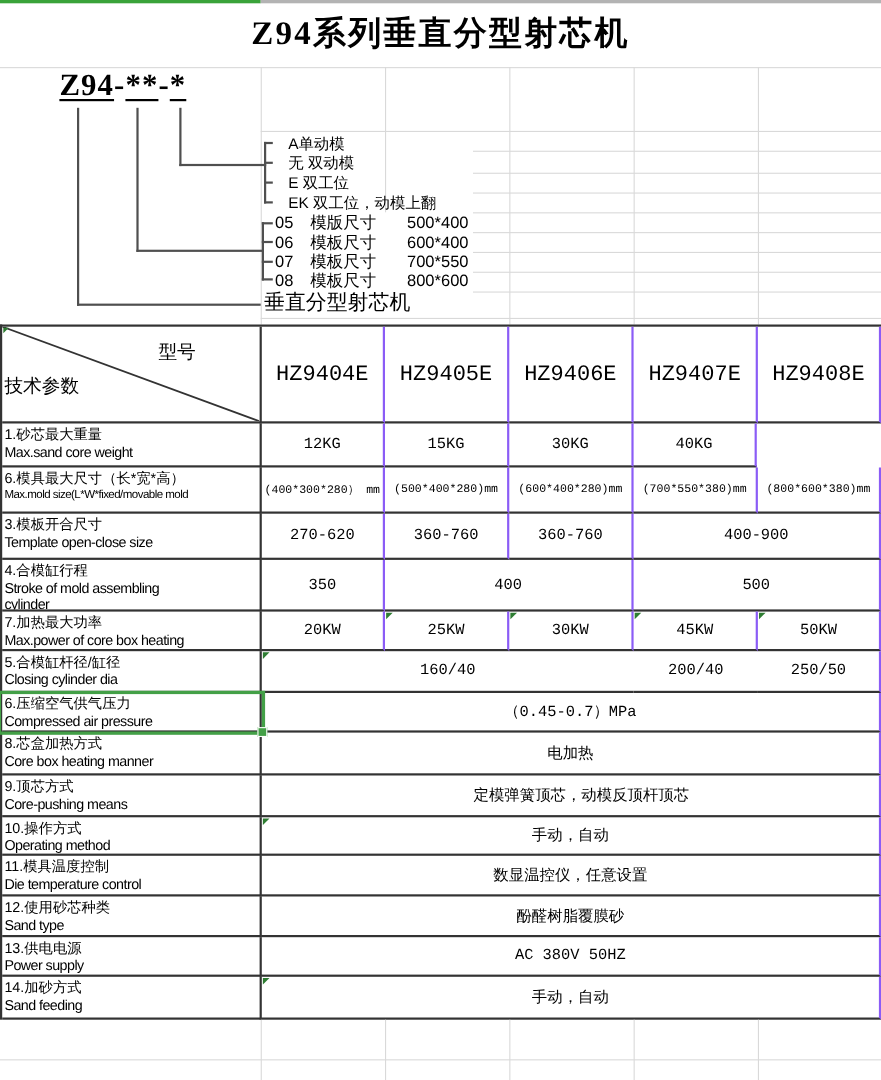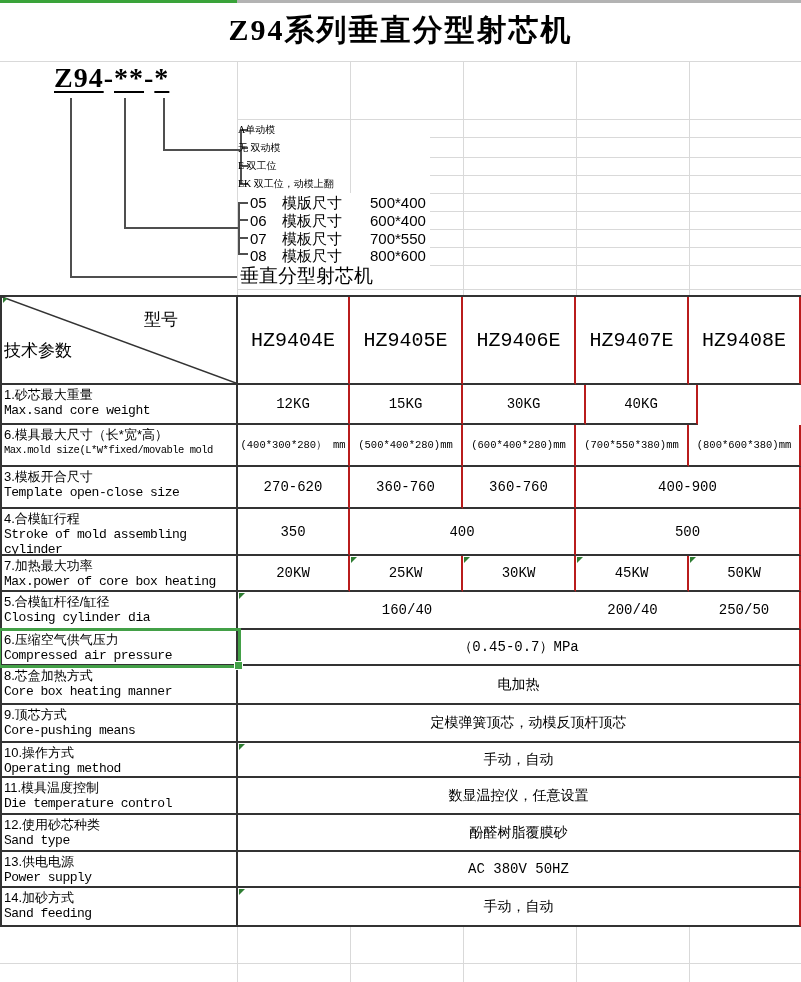--- a/index.html
+++ b/index.html
@@ -9,38 +9,38 @@
   .gl{position:absolute;background:#d9d9d9;}
   .ln{position:absolute;background:#4f4f4f;}
   
   .title{position:absolute;left:0;top:10px;width:801px;text-align:center;
          font-family:"Liberation Serif",serif;font-weight:700;font-size:30px;letter-spacing:2px;}
   
   .mcode{position:absolute;left:54px;top:62px;font-family:"Liberation Serif",serif;
          font-weight:700;font-size:28px;letter-spacing:1px;}
   .mcode .u{text-decoration:underline;text-decoration-thickness:2px;text-underline-offset:4px;}
   
-  .titem{position:absolute;left:238px;height:18px;font-size:10px;line-height:18px;white-space:nowrap;font-family:Liberation Serif, serif;}
+  .titem{position:absolute;left:262px;height:18px;font-size:14px;line-height:18px;white-space:nowrap;}
   .sitem{position:absolute;left:250px;height:18px;font-size:15px;line-height:18px;display:flex;}
   .sitem .c{width:32px;}
   .sitem .l{width:88px;}
   .baselbl{position:absolute;left:240px;top:265px;font-size:19px;line-height:22px;}
   
   #tbl{position:absolute;left:0;top:295px;width:801px;height:632px;box-sizing:border-box;
        border-left:2px solid #333;border-top:2px solid #333;}
   .trow{display:flex;position:relative;}
-  .cell{box-sizing:border-box;border-right:2px solid #b91c1c;border-bottom:2px solid #333;
+  .cell{box-sizing:border-box;border-right:2px solid #8b5cf6;border-bottom:2px solid #333;
         display:flex;align-items:center;justify-content:center;position:relative;
         font-family:"Liberation Mono","DejaVu Sans Mono",monospace;font-size:14px;white-space:nowrap;}
   .cell.cjk{font-family:"Liberation Sans",sans-serif;}
   .cell.nb{border-right:none;}
   .param{box-sizing:border-box;width:236px;border-right:2px solid #333;border-bottom:2px solid #333;
          padding:2px 0 0 2px;overflow:hidden;}
   .param .zh{font-size:13px;line-height:16px;}
-  .param .en{font-family:Liberation Mono, monospace;font-size:13px;line-height:15px;letter-spacing:-0.5px;}
+  .param .en{font-family:Liberation Sans, sans-serif;font-size:13px;line-height:15px;letter-spacing:-0.5px;}
   .param .en.sm{font-size:10.5px;letter-spacing:-0.5px;}
   .hcell{font-family:"Liberation Mono","DejaVu Sans Mono",monospace;font-size:20px;}
   .tri{position:absolute;left:1px;top:1px;width:0;height:0;
        border-top:6px solid #2e7d32;border-right:6px solid transparent;}
   .cornertri{position:absolute;left:1px;top:1px;width:0;height:0;
        border-top:5px solid #2e7d32;border-right:5px solid transparent;}
   
   .diag-lbl{position:absolute;font-size:17px;line-height:20px;}
   
   #sel{position:absolute;left:-2px;top:628px;width:243px;height:40px;box-sizing:border-box;
@@ -146,21 +146,21 @@
         <div class="param" style="height: 40px;">
           <div class="zh">1.砂芯最大重量</div>
           <div class="en">Max.sand core weight</div>
         </div>
         <div class="cell" style="width: 112px;">
           <span>12KG</span>
         </div>
         <div class="cell" style="width: 113px;">
           <span>15KG</span>
         </div>
-        <div class="cell" style="width: 123px;">
+        <div class="cell" style="width: 113px;">
           <span>30KG</span>
         </div>
         <div class="cell" style="width: 112px;">
           <span>40KG</span>
         </div>
       </div>
       <div class="trow" style="height: 42px;">
         <div class="param" style="height: 42px;">
           <div class="zh">6.模具最大尺寸（长*宽*高）</div>
           <div class="en sm">Max.mold size(L*W*fixed/movable mold</div>

